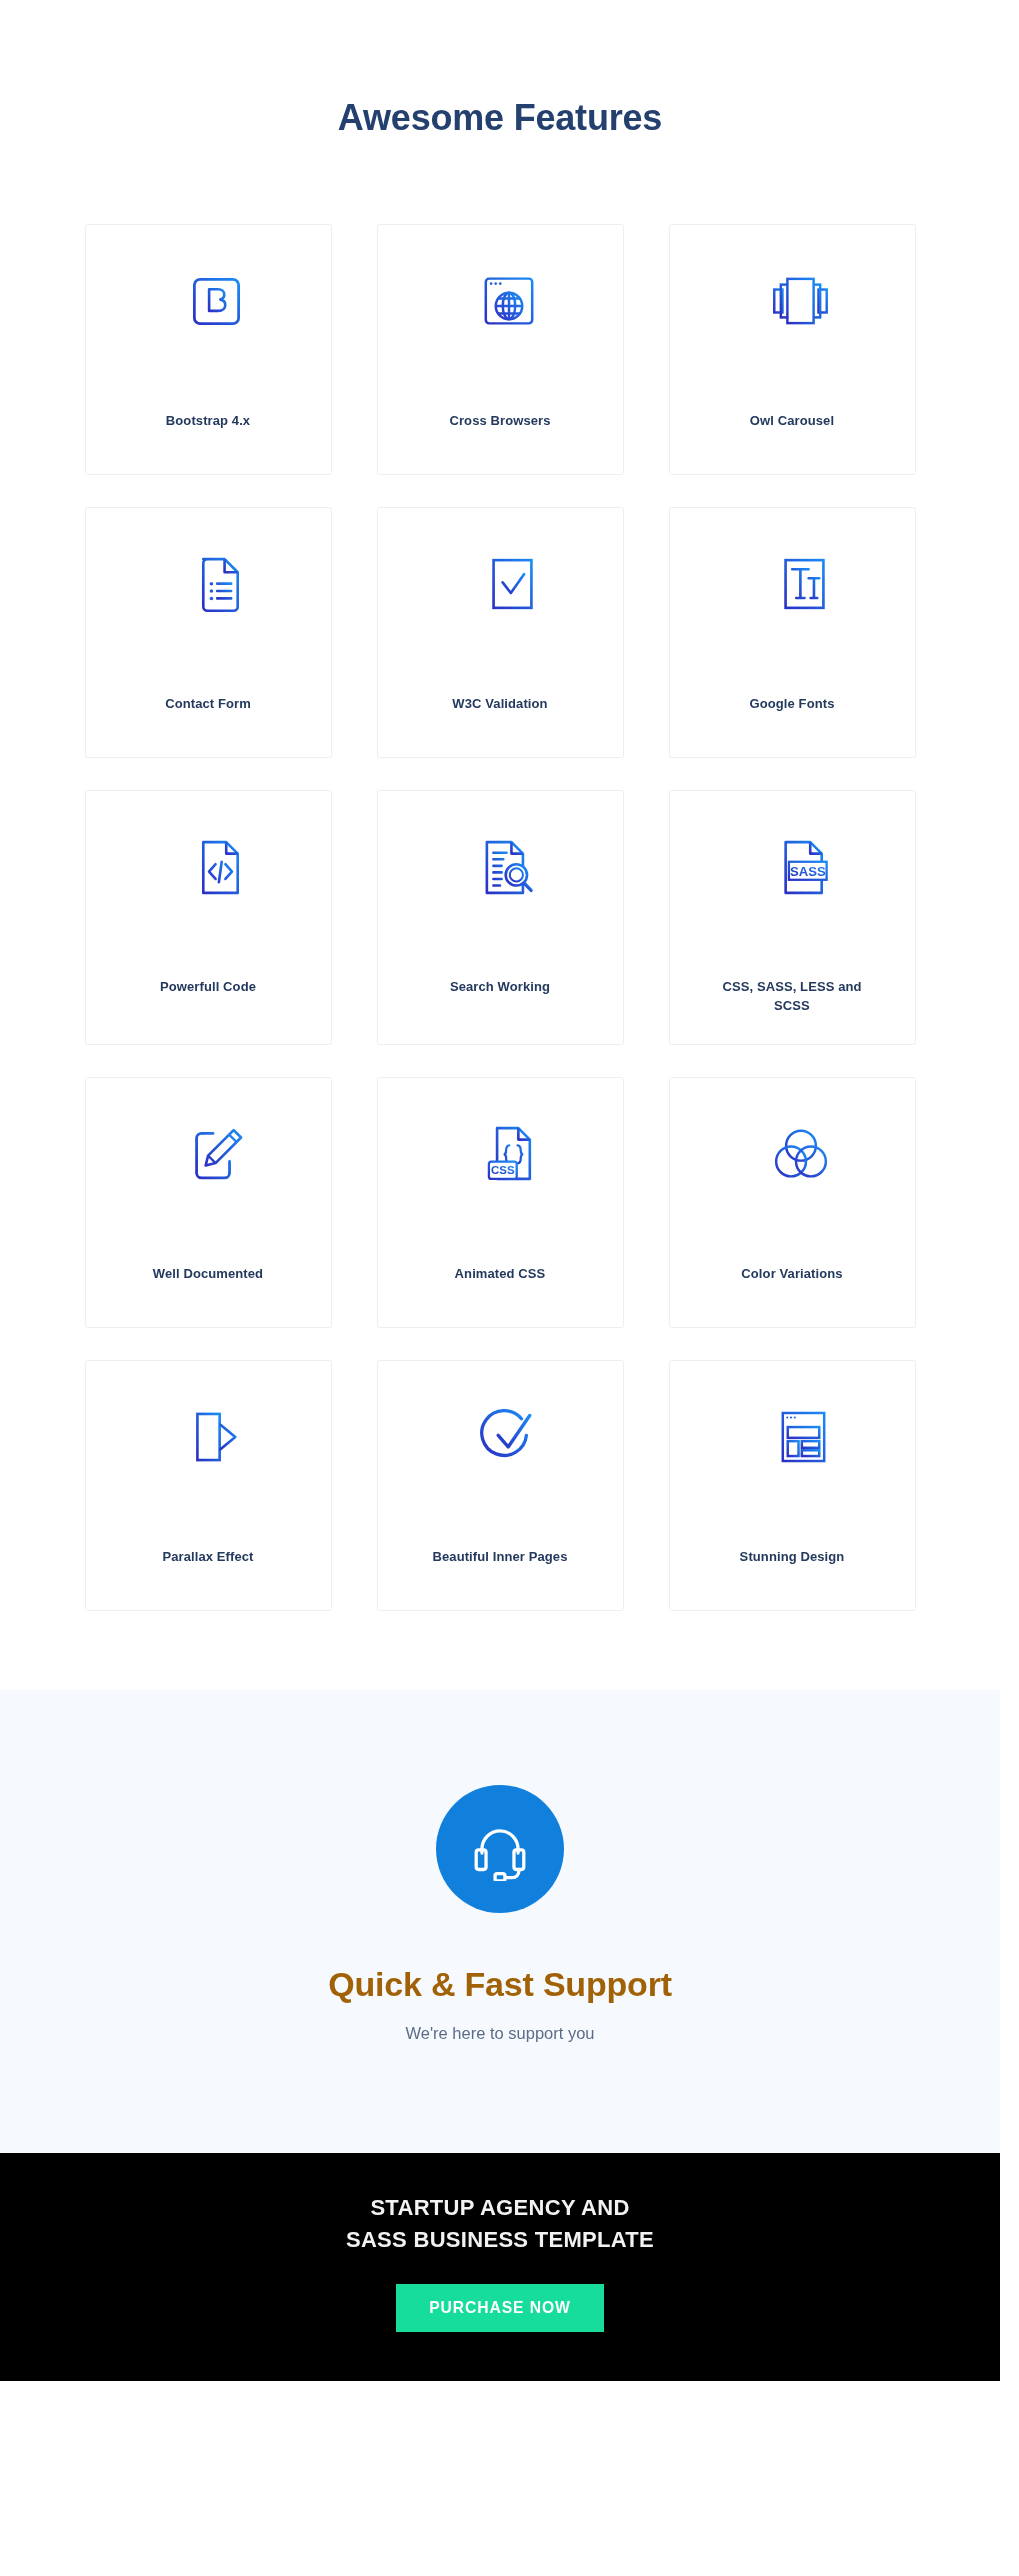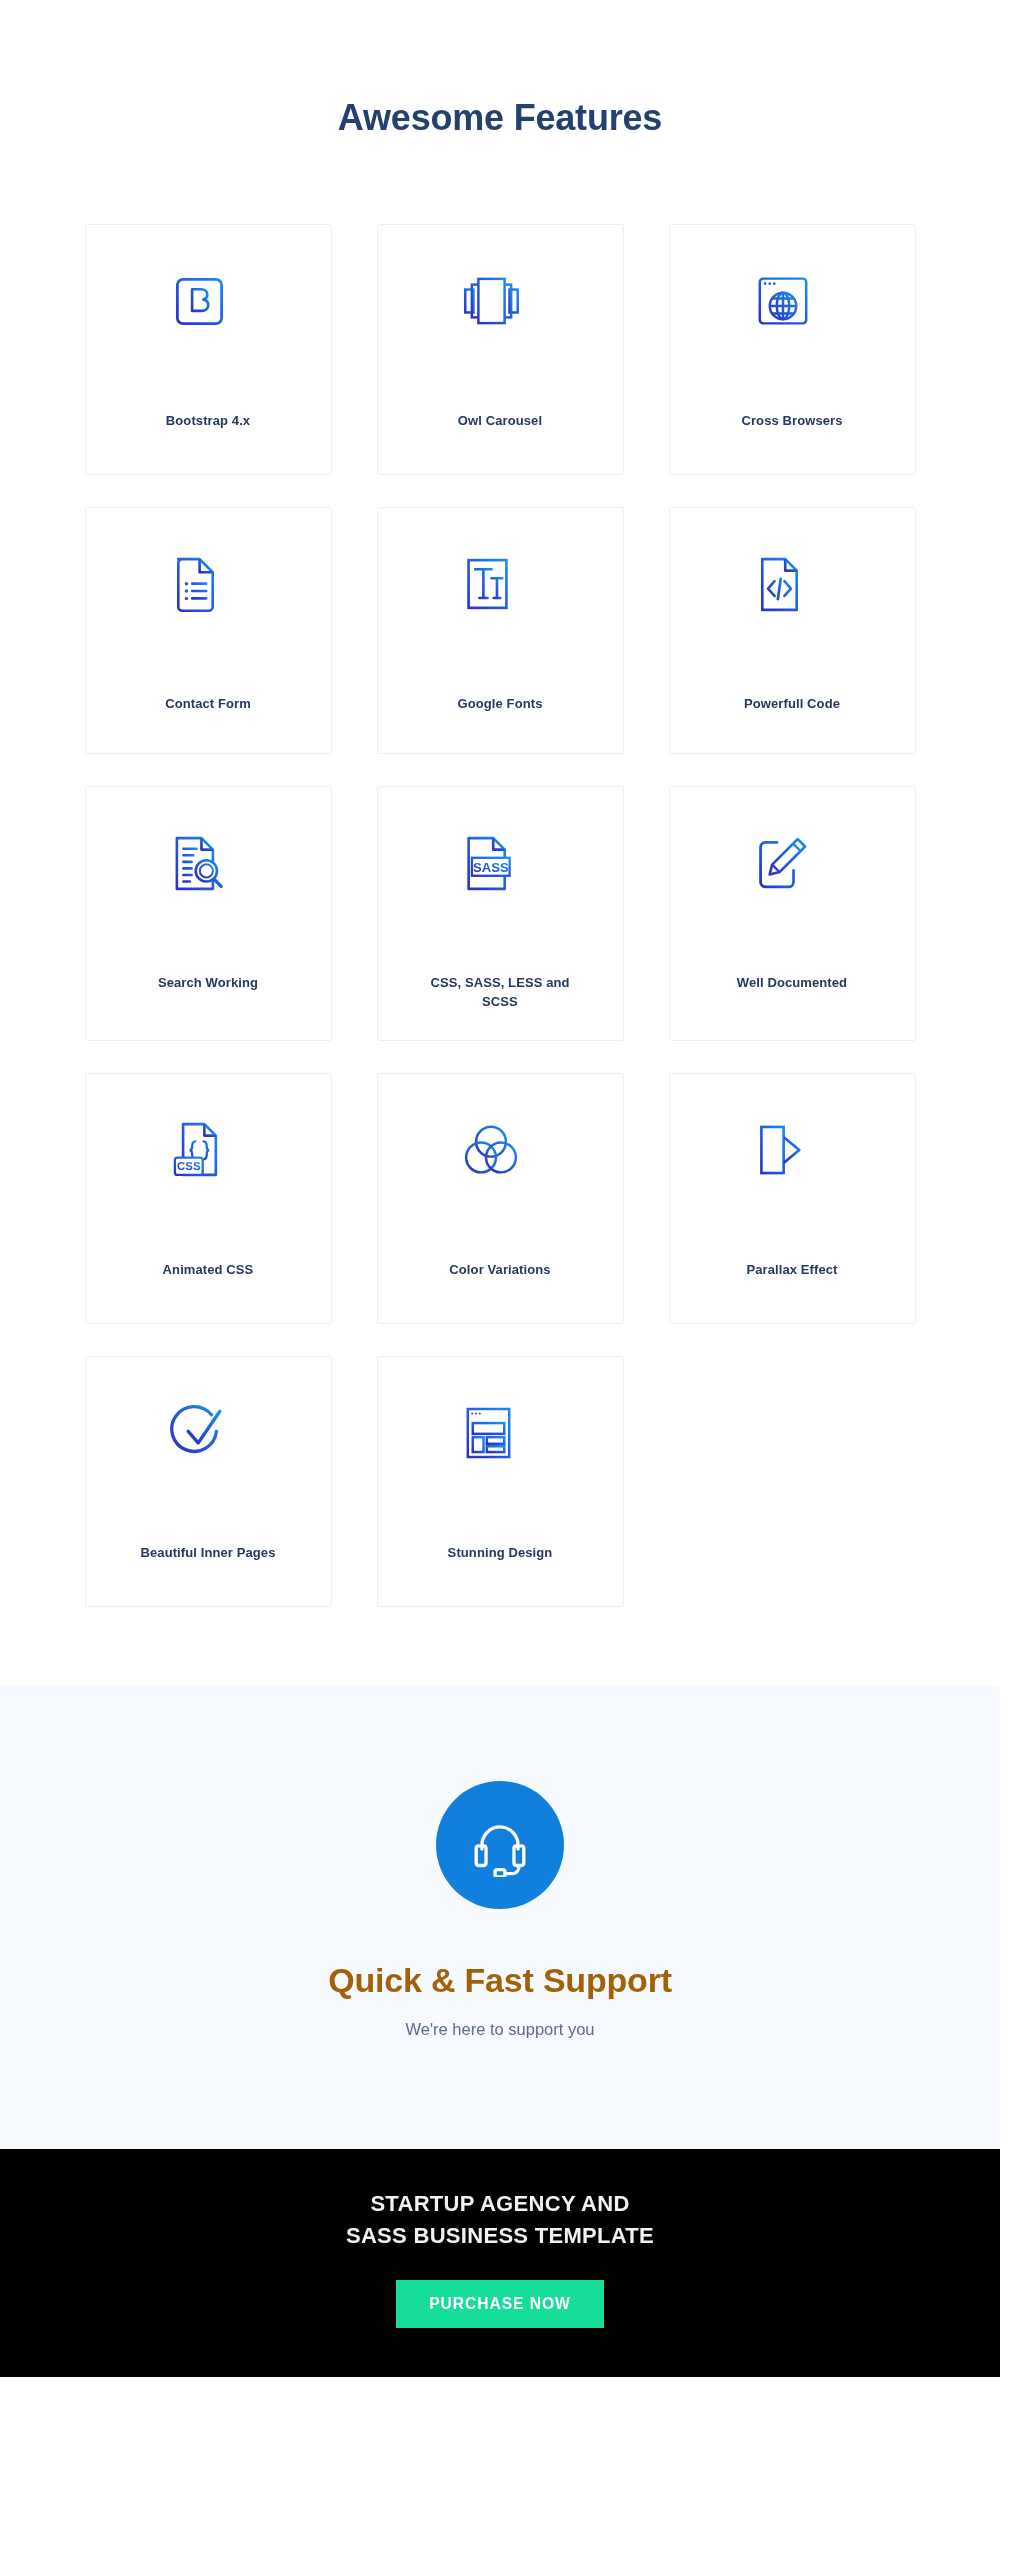--- a/index.html
+++ b/index.html
@@ -47,21 +47,21 @@
     padding: 38px 15px 28px;
     text-align: center;
     gap: 35px;
   }
   .card.tall { min-height: 251px; }
   .icon-wrap {
     width: 76px;
     height: 76px;
     display: flex;
     align-items: center;
-    justify-content: flex-start;
+    justify-content: flex-end;
     margin-bottom: 38px;
   }
   .icon-wrap svg { display: block; }
   .card-label {
     font-size: 13px;
     font-weight: bold;
     line-height: 1.45;
     color: #24395e;
     letter-spacing: 0.1px;
     max-width: 173px;
@@ -147,38 +147,20 @@
                 </linearGradient>
               </defs>
             <rect x="9" y="9" width="54" height="54" rx="7" stroke="url(#g1)" stroke-width="3.4"></rect>
             <path d="M27 21h11c4.4 0 7.5 2.6 7.5 6.4 0 3.2-2 5.4-4.8 6v.3c3.6.5 6 3 6 6.6 0 4.3-3.4 7.2-8.4 7.2H27V21z" stroke="url(#g1)" stroke-width="3.2" stroke-linejoin="round" fill="none"></path>
             <path d="M27 33.8h13" stroke="url(#g1)" stroke-width="3.2"></path>
           </svg>
         </span>
         <div class="card-label">Bootstrap 4.x</div>
       </div>
 
-      <div class="card">
-        <span class="icon-wrap">
-          <svg width="59" height="58" viewBox="0 0 72 70" fill="none">
-            <defs>
-                <linearGradient id="g3" x1="0" y1="1" x2="1" y2="0">
-              <stop offset="0" stop-color="#2b30c4"></stop>
-                  <stop offset="1" stop-color="#1a8cf5"></stop>
-                </linearGradient>
-              </defs>
-            <rect x="4" y="21" width="10" height="28" stroke="url(#g3)" stroke-width="3"></rect>
-            <rect x="58" y="21" width="10" height="28" stroke="url(#g3)" stroke-width="3"></rect>
-            <rect x="12" y="15" width="48" height="40" stroke="url(#g3)" stroke-width="3"></rect>
-            <rect x="20" y="8" width="32" height="54" fill="#fff" stroke="url(#g3)" stroke-width="3"></rect>
-          </svg>
-        </span>
-        <div class="card-label">Owl Carousel</div>
-      </div>
-
       <div class="card tall">
         <span class="icon-wrap">
           <svg width="58" height="58" viewBox="0 0 70 70" fill="none">
             <defs>
                 <linearGradient id="g2" x1="0" y1="1" x2="1" y2="0">
               <stop offset="0" stop-color="#2b30c4"></stop>
                   <stop offset="1" stop-color="#1a8cf5"></stop>
                 </linearGradient>
               </defs>
             <rect x="7" y="8" width="56" height="54" rx="4" stroke="url(#g2)" stroke-width="3"></rect>
@@ -190,38 +172,71 @@
             <circle cx="35" cy="41" r="16" stroke="url(#g2)" stroke-width="3"></circle>
             <ellipse cx="35" cy="41" rx="7.5" ry="16" stroke="url(#g2)" stroke-width="3"></ellipse>
             <path d="M19 41h32M21.5 32h27M21.5 50h27M35 25v32" stroke="url(#g2)" stroke-width="3"></path>
           </svg>
         </span>
         <div class="card-label">Cross Browsers</div>
       </div>
 
       <div class="card">
         <span class="icon-wrap">
+          <svg width="59" height="58" viewBox="0 0 72 70" fill="none">
+            <defs>
+                <linearGradient id="g3" x1="0" y1="1" x2="1" y2="0">
+              <stop offset="0" stop-color="#2b30c4"></stop>
+                  <stop offset="1" stop-color="#1a8cf5"></stop>
+                </linearGradient>
+              </defs>
+            <rect x="4" y="21" width="10" height="28" stroke="url(#g3)" stroke-width="3"></rect>
+            <rect x="58" y="21" width="10" height="28" stroke="url(#g3)" stroke-width="3"></rect>
+            <rect x="12" y="15" width="48" height="40" stroke="url(#g3)" stroke-width="3"></rect>
+            <rect x="20" y="8" width="32" height="54" fill="#fff" stroke="url(#g3)" stroke-width="3"></rect>
+          </svg>
+        </span>
+        <div class="card-label">Owl Carousel</div>
+      </div>
+
+      <div class="card">
+        <span class="icon-wrap">
           <svg width="51" height="59" viewBox="0 0 62 72" fill="none">
             <defs>
                 <linearGradient id="g4" x1="0" y1="1" x2="1" y2="0">
               <stop offset="0" stop-color="#2b30c4"></stop>
                   <stop offset="1" stop-color="#1a8cf5"></stop>
                 </linearGradient>
               </defs>
             <path d="M10 5h26l16 16v42a5 5 0 0 1-5 5H15a5 5 0 0 1-5-5V10a5 5 0 0 1 5-5z" stroke="url(#g4)" stroke-width="3.2" stroke-linejoin="round"></path>
             <path d="M36 5v16h16" stroke="url(#g4)" stroke-width="3.2" stroke-linejoin="round"></path>
             <circle cx="20" cy="35" r="2.2" fill="url(#g4)"></circle>
             <circle cx="20" cy="44" r="2.2" fill="url(#g4)"></circle>
             <circle cx="20" cy="53" r="2.2" fill="url(#g4)"></circle>
             <path d="M27 35h17M27 44h17M27 53h17" stroke="url(#g4)" stroke-width="3.2" stroke-linecap="round"></path>
           </svg>
         </span>
         <div class="card-label">Contact Form</div>
       </div>
 
+      <div class="card tall">
+        <span class="icon-wrap">
+          <svg width="51" height="58" viewBox="0 0 62 70" fill="none">
+            <defs>
+                <linearGradient id="g5" x1="0" y1="1" x2="1" y2="0">
+              <stop offset="0" stop-color="#2b30c4"></stop>
+                  <stop offset="1" stop-color="#1a8cf5"></stop>
+                </linearGradient>
+              </defs>
+            <rect x="8" y="6" width="46" height="58" stroke="url(#g5)" stroke-width="3.2"></rect>
+            <path d="M19 33l10 13 16-23" stroke="url(#g5)" stroke-width="3.2" stroke-linecap="round" stroke-linejoin="round" fill="none"></path>
+          </svg>
+        </span>
+        <div class="card-label">W3C Validation</div>
+      </div>
 
       <div class="card">
         <span class="icon-wrap">
           <svg width="51" height="58" viewBox="0 0 62 70" fill="none">
             <defs>
                 <linearGradient id="g6" x1="0" y1="1" x2="1" y2="0">
               <stop offset="0" stop-color="#2b30c4"></stop>
                   <stop offset="1" stop-color="#1a8cf5"></stop>
                 </linearGradient>
               </defs>

